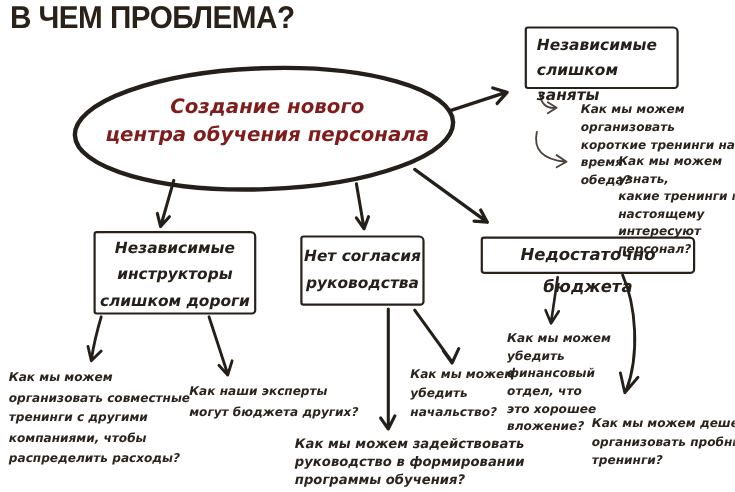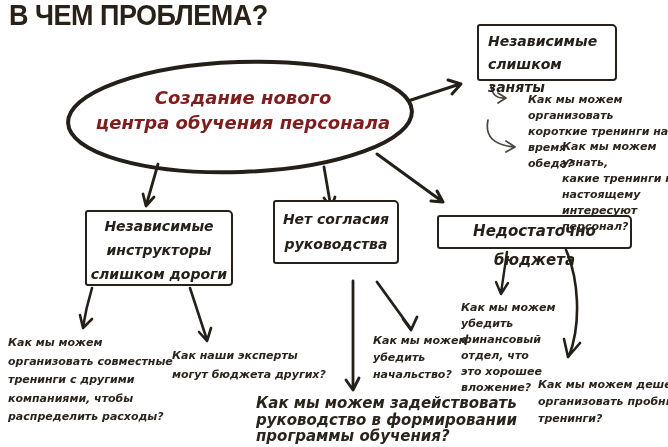--- a/index.html
+++ b/index.html
@@ -60,42 +60,42 @@
   .pbox.busy {
     left: 477px; top: 24px; width: 140px; height: 57px;
     font-size: 14px; line-height: 23px;
     text-align: left; padding: 4px 0 0 9px;
   }
   .pbox.instructors {
     left: 85px; top: 210px; width: 148px; height: 76px;
     font-size: 14px; line-height: 24px; padding-top: 2px;
   }
   .pbox.management {
-    left: 273px; top: 200px; width: 126px; height: 64px;
+    left: 273px; top: 214px; width: 113px; height: 64px;
     font-size: 14px; line-height: 25px; padding-top: 5px;
   }
   .pbox.budget {
     left: 437px; top: 215px; width: 195px; height: 34px;
     font-size: 15px; line-height: 29px; padding-top: 0;
   }
   .q {
     position: absolute;
     font-weight: bold;
     font-style: italic;
     font-size: 11px;
     line-height: 16px;
     white-space: pre-line;
     color: #2b241c;
   }
   .q.lunch    { left: 512px; top: 92px; margin-left: 16px;  }
   .q.interest { left: 526px; top: 139px; margin-left: 36px; }
   .q.shared   { left: 8px;   top: 334px; line-height: 18.5px; }
   .q.experts  { left: 172px; top: 347px; line-height: 18.5px; }
   .q.convince { left: 373px; top: 332px; line-height: 17px; }
-  .q.involve  { left: 256px; top: 395px; line-height: 16.5px; font-size: 15px; }
+  .q.involve  { left: 268px; top: 395px; line-height: 16.5px; font-size: 12px; }
   .q.finance  { left: 461px; top: 300px; }
   .q.cheap    { left: 538px; top: 376px; line-height: 17px; }
 </style>
 </head>
 <body>
 
 <div class="canvas">
 
   <h1 class="title">В ЧЕМ ПРОБЛЕМА?</h1>
 

